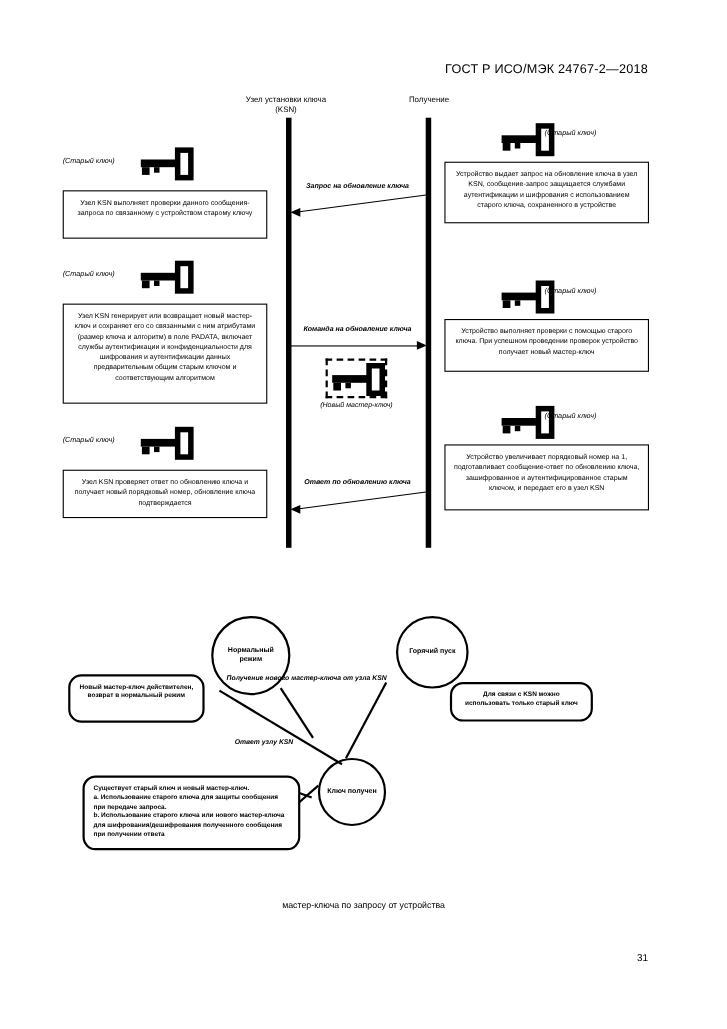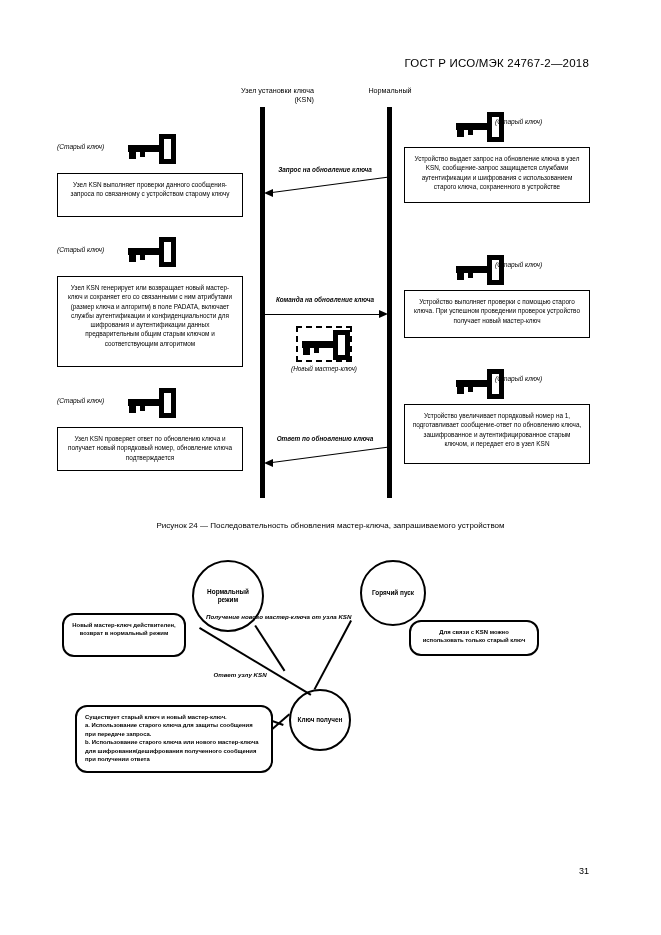--- a/index.html
+++ b/index.html
@@ -89,25 +89,25 @@
 </style>
 </head>
 <body>
 
 <div class="page">
 
   <div class="doc-header">ГОСТ Р ИСО/МЭК 24767-2—2018</div>
 
   <div class="fig24">
 
-    <div class="lane-label" style="left:184px;top:0px;width:130px;text-align:right;">
+    <div class="lane-label" style="left:195px;top:0px;width:130px;">
       <div>Узел установки ключа</div>
       <div>(KSN)</div>
     </div>
-    <div class="lane-label" style="left:330px;top:0px;width:120px;">Нормальный</div>
+    <div class="lane-label" style="left:330px;top:0px;width:120px;">Получение</div>
 
     <div class="lane-bar" style="left:260px;top:21px;height:391px;"></div>
     <div class="lane-bar" style="left:387px;top:21px;height:391px;"></div>
 
     <div class="oldkey-cap" style="left:57px;top:57px;">(Старый ключ)</div>
     <div class="key" style="left:124px;top:46px;">
       <div class="shaft"></div>
         <div class="tooth1"></div>
         <div class="tooth2"></div>
       <div class="head"></div>
@@ -182,21 +182,20 @@
           <div class="hole"></div>
       </div>
     </div>
     <div class="arrow-label" style="left:274px;top:279px;width:100px;font-weight:normal;">(Новый мастер-ключ)</div>
 
     <div class="arrow-label" style="left:265px;top:349px;width:120px;">Ответ по обновлению ключа</div>
     <div class="arrow-line" style="left:272px;top:376px;width:118px;transform:rotate(-7.5deg);"></div>
     <div class="arrowhead left" style="left:264px;top:373px;"></div>
   </div>
 
-  <div class="caption" style="top:519px;">Рисунок 24 — Последовательность обновления мастер-ключа, запрашиваемого устройством</div>
 
   <div class="fig25">
 
     <div class="state-circle" style="left:192px;top:15px;width:72px;height:72px;">Нормальный режим</div>
 
     <div class="state-circle" style="left:360px;top:15px;width:66px;height:66px;">Горячий пуск</div>
 
     <div class="state-circle" style="left:289px;top:144px;width:62px;height:62px;">Ключ получен</div>
 
     <div class="edge" style="left:256px;top:80px;width:54px;transform:rotate(57deg);"></div>
@@ -213,16 +212,17 @@
     <div class="callout center" style="left:62px;top:68px;width:124px;height:44px;">Новый мастер-ключ действителен, возврат в нормальный режим</div>
 
     <div class="callout center" style="left:409px;top:75px;width:130px;height:36px;">Для связи с KSN можно использовать только старый ключ</div>
 
     <div class="callout leftalign" style="left:75px;top:160px;width:198px;height:68px;white-space:pre-line;">Существует старый ключ и новый мастер-ключ.
 a. Использование старого ключа для защиты сообщения при передаче запроса.
 b. Использование старого ключа или нового мастер-ключа для шифрования/дешифрования полученного сообщения при получении ответа</div>
   </div>
 
   <div class="caption" style="top:816px;">
+    <div>мастер-ключа по запросу от устройства</div>
   </div>
 
   <div class="page-num">31</div>
 </div>
 
 </body></html>

